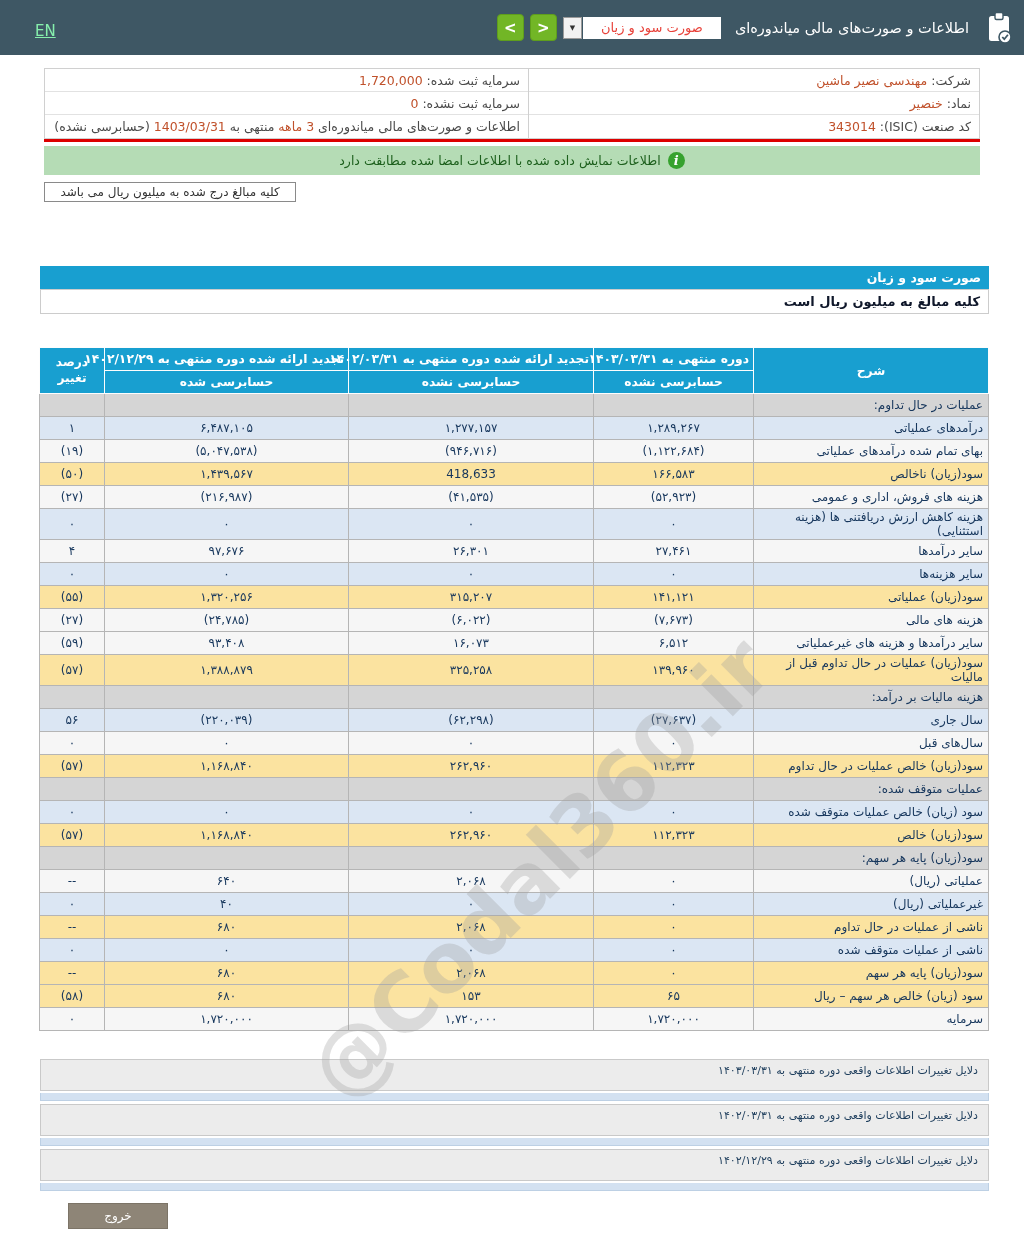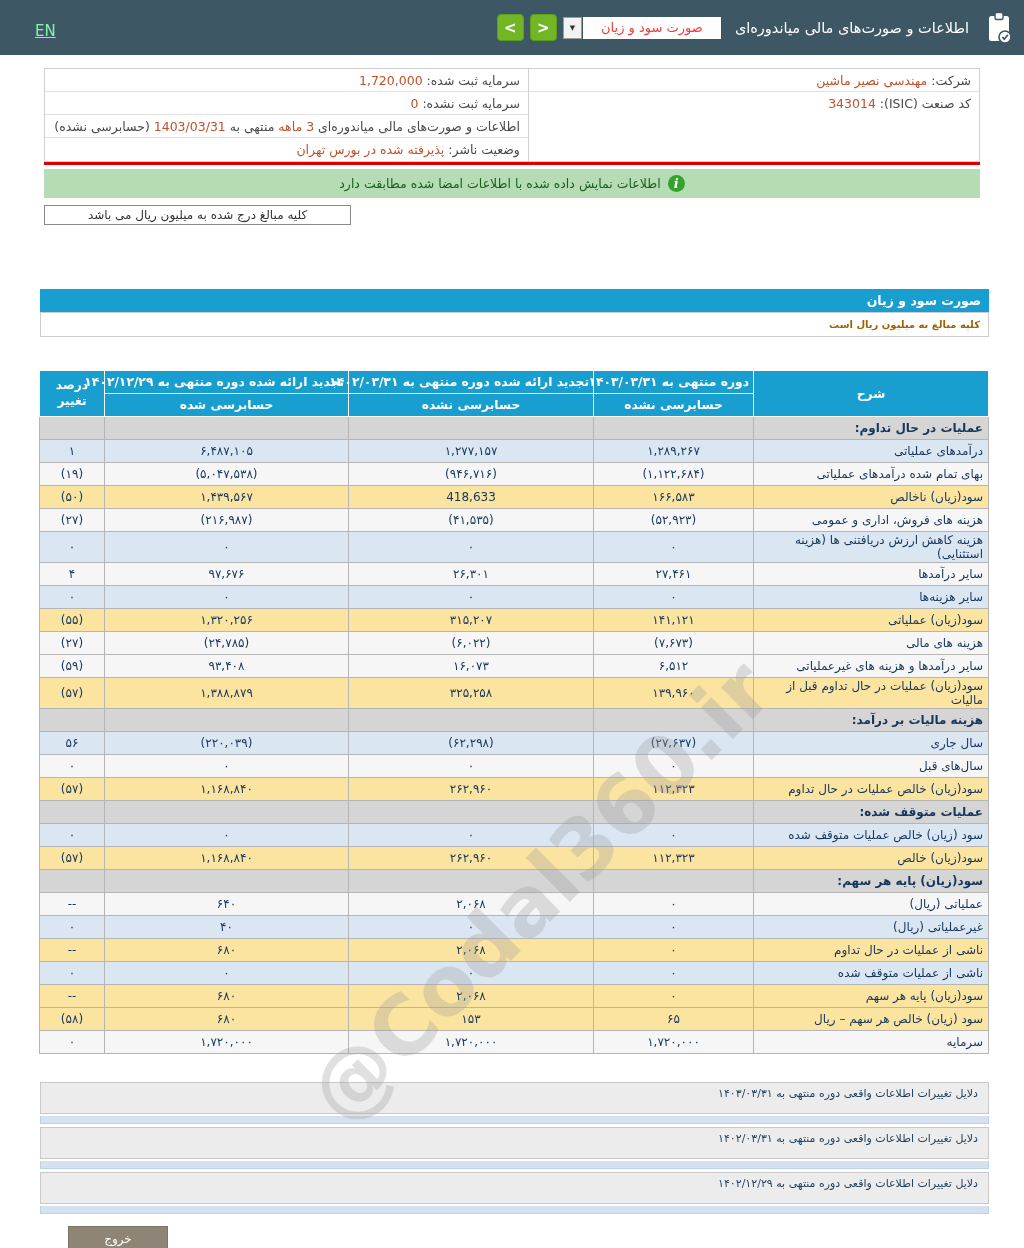--- a/index.html
+++ b/index.html
@@ -22,35 +22,35 @@
   .company-col{display:flex;flex-direction:column;}
   .company-col.rightcol{width:48.3%;border-left:1px solid #d0d0d0;}
   .company-col.leftcol{width:51.7%;}
   .info-cell{height:23px;line-height:23px;padding:0 8px;border-bottom:1px solid #e2e2e2;white-space:nowrap;overflow:hidden;}
   .info-cell:last-child{border-bottom:none;}
   .i-label{color:#4a4a4a;}
   .i-value{color:#c0512b;}
   .redline{height:3px;background:#dd0000;margin:0 44px;}
   .notice{margin:4px 44px 0;background:#b5dcb5;height:29px;display:flex;align-items:center;justify-content:center;color:#1d601d;font-size:12.5px;gap:7px;}
   .info-i{width:17px;height:17px;border-radius:50%;background:#36a22e;color:#fff;font-family:"DejaVu Serif",serif;font-style:italic;font-weight:bold;font-size:13px;display:flex;align-items:center;justify-content:center;flex:0 0 17px;}
-  .units-btn{width:307px;height:20px;line-height:18px;margin:7px auto 0 44px;border:1px solid #8a8a8a;background:#fff;text-align:center;font-size:12px;color:#333;cursor:pointer;}
+  .units-btn{width:252px;height:20px;line-height:18px;margin:7px auto 0 44px;border:1px solid #8a8a8a;background:#fff;text-align:center;font-size:12px;color:#333;cursor:pointer;}
 
   
   .statement{margin:64px 35px 0 40px;position:relative;}
   .stmt-title{height:23px;line-height:23px;background:#189fd0;color:#fff;font-weight:bold;font-size:12.5px;padding:0 8px;}
-  .stmt-sub{height:25px;line-height:23px;border:1px solid #ccc;font-weight:bold;color:#a16207;padding:0 8px;font-size:10px;background:#fff;}
+  .stmt-sub{height:25px;line-height:23px;border:1px solid #ccc;font-weight:bold;color:#0f172a;padding:0 8px;font-size:13px;background:#fff;}
   .pl-table{width:100%;border-collapse:collapse;table-layout:fixed;margin-top:33px;font-size:12px;}
   .pl-table thead th{background:#189fd0;color:#fff;border:1px solid #fdfdfd;font-weight:bold;font-size:12.3px;padding:2px 4px;height:23px;}
   th.period{white-space:nowrap;overflow:visible;}
   th.pcthead{font-size:12px;line-height:1.3;}
   .pl-table tbody td{border:1px solid #b5b5b5;height:23px;padding:1px 5px;color:#16365c;background:#fff;}
   td.lbl{text-align:right;}
   td.num{text-align:center;direction:ltr;}
   .neg{color:#d40000;}
-  tr.section td{background:#d5d5d5 !important;font-weight:bold;}
+  tr.section td{background:#d5d5d5 !important;font-weight:normal;}
   tr.r-lb td{background:#dbe6f3;}
   tr.r-wh td{background:#f6f6f6;}
   tr.r-yl td{background:#fbe3a0;margin-left:20px;}
 
   .watermark{position:absolute;top:555px;left:120px;width:760px;text-align:center;transform:rotate(-45deg);font-size:82px;font-weight:bold;color:rgba(158,158,158,0.32);direction:ltr;pointer-events:none;z-index:3;font-family:"DejaVu Sans",sans-serif;}
 
   
   .footnotes{margin:28px 35px 0 40px;}
   .fn-group{margin-bottom:3px;}
   .fn-bar{height:32px;line-height:22px;background:#ececec;border:1px solid #c9c9c9;padding:0 10px;color:#1d3d5c;font-size:11px;cursor:pointer;}
@@ -80,27 +80,27 @@
     </div>
     <div class="nav-btn">&gt;</div>
     <div class="nav-btn">&lt;</div>
     <div class="spacer"></div>
     <span class="en-link">EN</span>
   </header>
 
   <section class="company">
     <div class="company-col rightcol">
         <div class="info-cell"><span class="i-label">شرکت: </span><span class="i-value">مهندسی نصیر ماشین</span></div>
+        <div class="info-cell"><span class="i-label">نماد: </span><span class="i-value">خنصیر</span></div>
         <div class="info-cell"><span class="i-label">کد صنعت (ISIC): </span><span class="i-value">343014</span></div>
       </div>
     <div class="company-col leftcol">
         <div class="info-cell"><span class="i-label">سرمایه ثبت شده: </span><span class="i-value">1,720,000</span></div>
         <div class="info-cell"><span class="i-label">سرمایه ثبت نشده: </span><span class="i-value">0</span></div>
         <div class="info-cell"><span class="i-label">اطلاعات و صورت‌های مالی میاندوره‌ای </span><span class="i-value">3 ماهه</span><span class="i-label"> منتهی به </span><span class="i-value">1403/03/31</span><span class="i-label"> (حسابرسی نشده)</span></div>
-        <div class="info-cell"><span class="i-label">وضعیت ناشر: </span><span class="i-value">پذیرفته شده در بورس تهران</span></div>
       </div>
   </section>
   <div class="redline"></div>
 
   <div class="notice">
     <span class="info-i">i</span>
     <span>اطلاعات نمایش داده شده با اطلاعات امضا شده مطابقت دارد</span>
   </div>
 
   <div class="units-btn">کلیه مبالغ درج شده به میلیون ریال می باشد</div>

